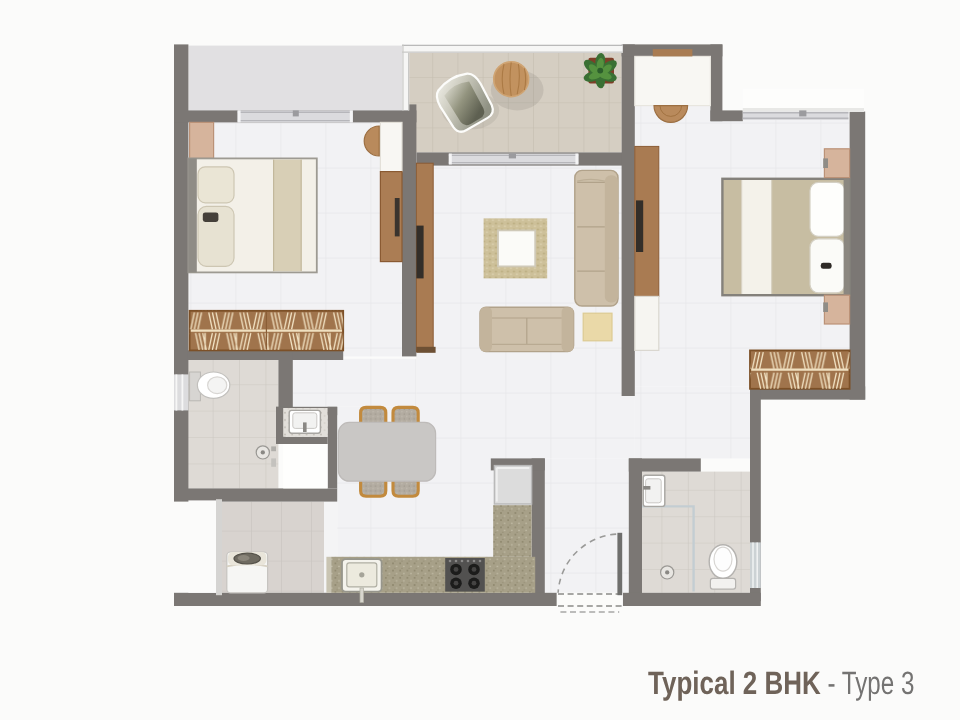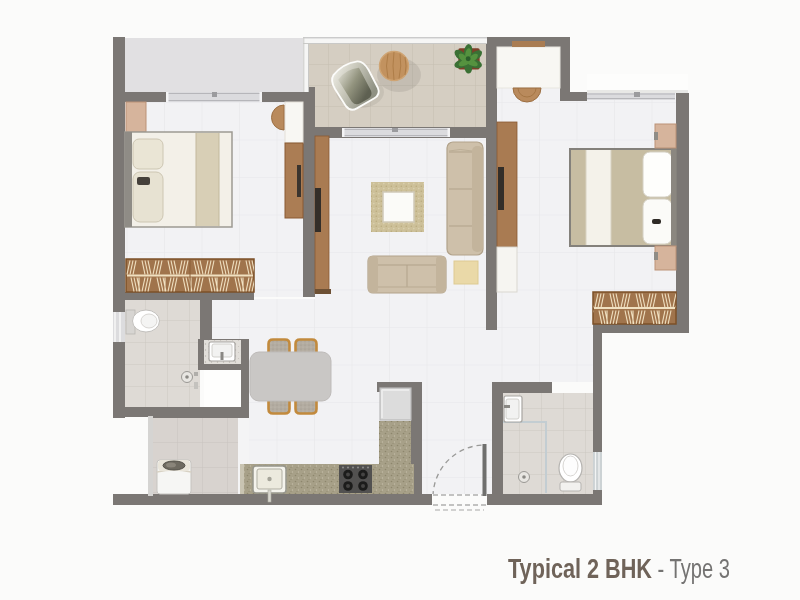--- a/index.html
+++ b/index.html
@@ -1,16 +1,16 @@
 <!DOCTYPE html>
 <html><head>
 <meta charset="utf-8">
 <style>
 html,body{margin:0;padding:0;background:#fbfbfa;}
-#wrap{width:728px;height:600px;position:relative;font-family:"Liberation Sans",sans-serif;}
+#wrap{width:728px;height:600px;position:relative;font-family:"Liberation Sans",sans-serif;margin-left:32px;}
 </style>
 </head>
 <body>
 <div id="wrap">
 <svg width="800" height="600" viewBox="0 0 800 600">
 <defs>
 <pattern id="floorG" width="37.5" height="37.5" patternUnits="userSpaceOnUse" x="15" y="28">
 <rect width="37.5" height="37.5" fill="#f2f2f4"></rect>
 <path d="M37.5 0V37.5M0 37.5H37.5" stroke="#e7e7ea" stroke-width="1.2" fill="none"></path>
 </pattern>

